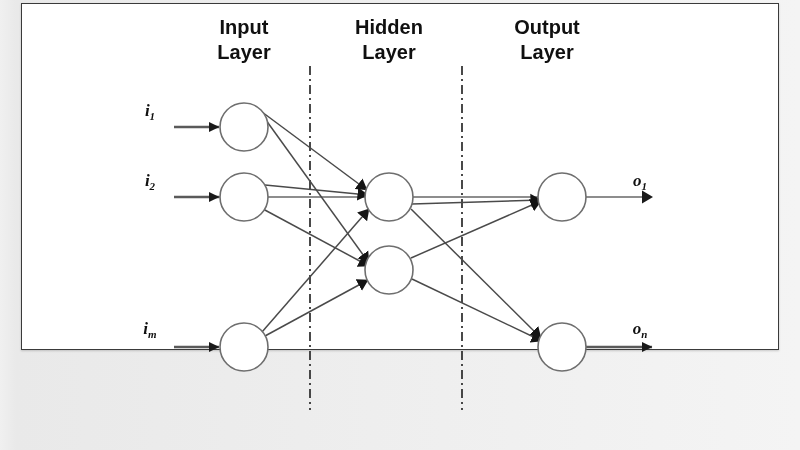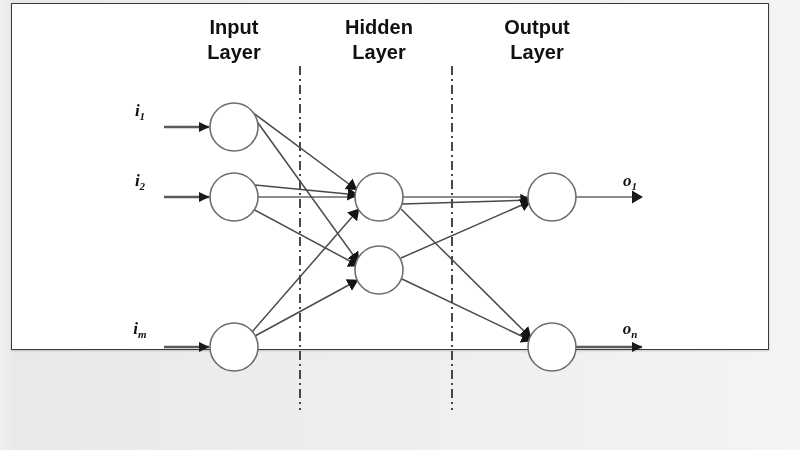--- a/index.html
+++ b/index.html
@@ -14,21 +14,21 @@
     overflow: hidden;
   }
   #stage {
     position: relative;
     width: 800px;
     height: 450px;
     background: linear-gradient(to right, #f0f0f0 0%, #e9e9e9 2%, #f4f4f4 100%);
   }
   #card {
     position: absolute;
-    left: 11px;
+    left: 21px;
     top: 3px;
     width: 758px;
     height: 347px;
     background: #ffffff;
     border: 1px solid #3a3a3a;
     box-sizing: border-box;
     box-shadow: 0 1px 2px rgba(0,0,0,0.18);
   }
   #diagram {
     position: absolute;

